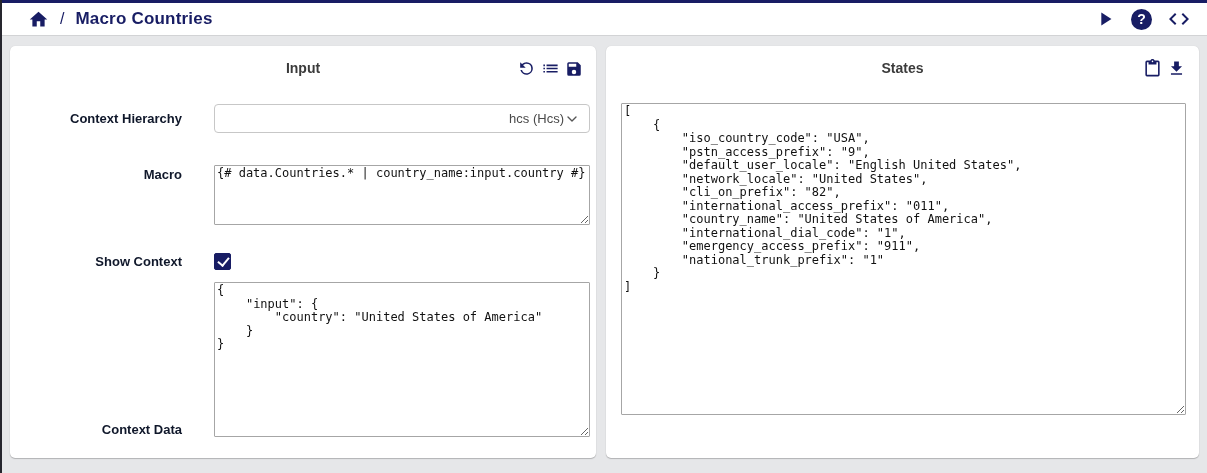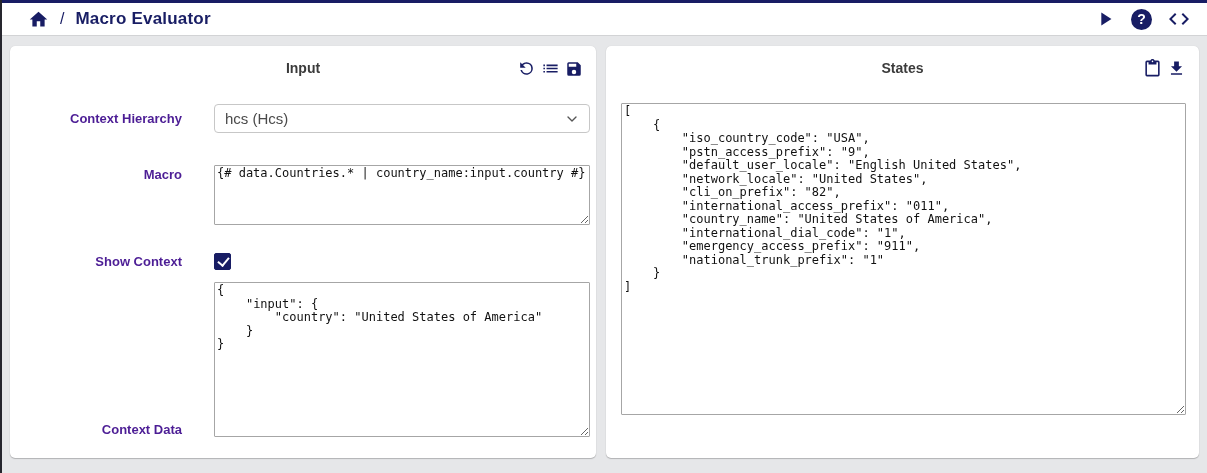--- a/index.html
+++ b/index.html
@@ -43,28 +43,28 @@
   .card.input{width:589px;}
   .card.output{flex:1;}
   .panel-head{height:44px;position:relative;display:flex;align-items:center;justify-content:center;}
   .panel-title{font-size:14px;font-weight:bold;color:#3b3b3b;}
   .panel-icons{position:absolute;right:13px;top:13px;display:flex;align-items:center;gap:5px;color:var(--accent);}
   
   .form{padding-top:14px;}
   .form-row{display:flex;align-items:flex-start;}
   .label-col{
     width:204px;text-align:right;padding-right:32px;
-    font-size:13px;font-weight:bold;color:#4c1d95;
+    font-size:13px;font-weight:bold;color:#0f172a;
   }
   .ctrl-col{width:376px;}
   .select-box{
     height:29px;border:1px solid #c7c7c7;border-radius:4px;background:#fff;
     display:flex;align-items:center;padding:0 9px 0 10px;cursor:pointer;
   }
-  .select-value{flex:1;font-size:15px;color:#4a4a4a;}
+  .select-value{flex:1;font-size:13px;color:#4a4a4a;text-align:right;}
   textarea{
     font-family:"DejaVu Sans Mono","Liberation Mono",monospace;
     font-size:12px;line-height:13.5px;color:#111;
     border:1px solid #a6a6a6;border-radius:1px;background:#fff;
     padding:1px 2px;width:100%;resize:both;display:block;outline:none;
   }
   .macro-area{height:60px;}
   .context-area{height:155px;}
   .output-area{width:565px;height:312px;margin:13px 13px 0 15px;}
   .checkbox{
@@ -92,21 +92,21 @@
   <div class="app-header">
     <div class="crumbs">
       <button class="home-btn">
         <span style="display:flex">
           <svg width="21" height="21" viewBox="0 0 24 24" fill="currentColor">
               <path d="M10 20v-6h4v6h5v-8h3L12 3 2 12h3v8z"></path>
             </svg>
         </span>
       </button>
       <span class="crumb-sep">/</span>
-      <span class="page-title">Macro Evaluator</span>
+      <span class="page-title">Macro Countries</span>
     </div>
     <div class="header-actions">
       <button class="icon-btn" title="">
         <span style="display:flex">
           <svg width="22" height="22" viewBox="0 0 24 24" fill="currentColor">
               <path d="M8 5v14l11-7z"></path>
             </svg>
         </span>
       </button>
       <button class="icon-btn">

